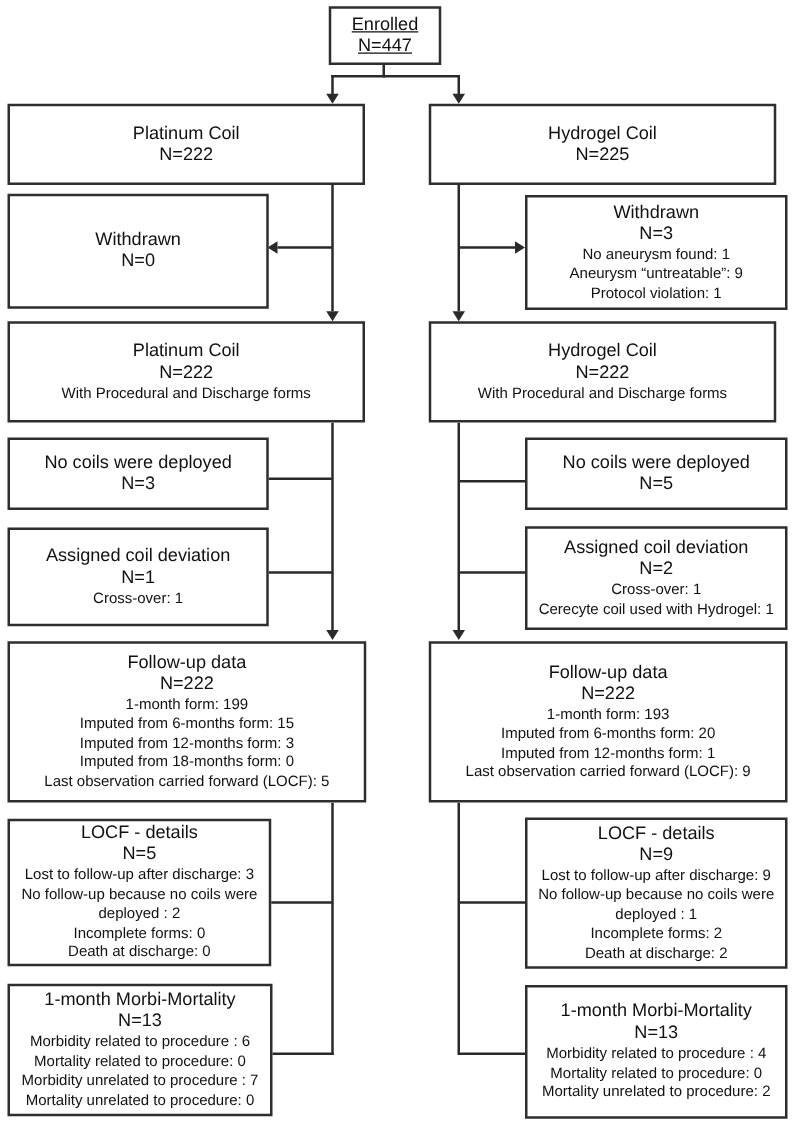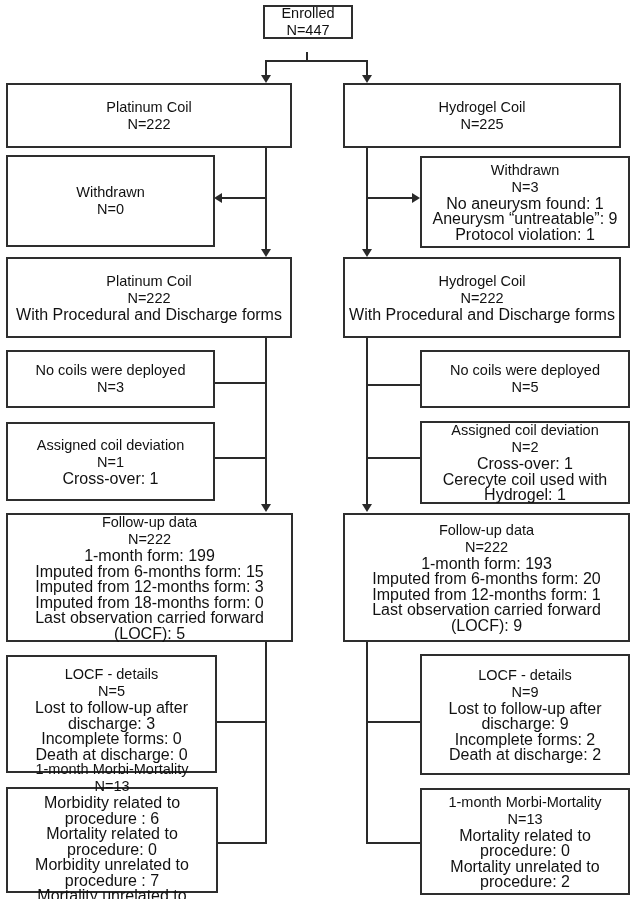--- a/index.html
+++ b/index.html
@@ -7,21 +7,21 @@
     position:relative;width:636px;height:899px;background:#ffffff;
     font-family:"Liberation Sans", sans-serif;color:#111111;overflow:hidden;
   }
   .box{
     position:absolute;box-sizing:border-box;border:2px solid #2e2e2e;background:#ffffff;
     display:flex;flex-direction:column;justify-content:center;align-items:center;
     text-align:center;padding:3px 4px;
   }
   .t{font-size:14.5px;line-height:17px;}
   .n{font-size:14.5px;line-height:17px;}
-  .d{font-size:16px;line-height:15.5px;}
+  .d{font-size:12px;line-height:15.5px;}
   .line{position:absolute;background:#2a2a2a;}
   .ah-down{position:absolute;width:0;height:0;
     border-left:5px solid transparent;border-right:5px solid transparent;border-top:8px solid #2a2a2a;}
   .ah-left{position:absolute;width:0;height:0;
     border-top:5px solid transparent;border-bottom:5px solid transparent;border-right:8px solid #2a2a2a;}
   .ah-right{position:absolute;width:0;height:0;
     border-top:5px solid transparent;border-bottom:5px solid transparent;border-left:8px solid #2a2a2a;}
 </style>
 </head>
 <body>
@@ -52,21 +52,21 @@
   <div class="line" style="left:367px;top:197px;width:46px;height:2px;"></div>
   <div class="ah-right" style="left:412px;top:193px;"></div>
   <div class="line" style="left:366px;top:338px;width:2px;height:167px;"></div>
   <div class="ah-down" style="left:362px;top:504px;"></div>
   <div class="line" style="left:367px;top:384px;width:53px;height:2px;"></div>
   <div class="line" style="left:367px;top:457px;width:53px;height:2px;"></div>
   <div class="line" style="left:366px;top:642px;width:2px;height:202px;"></div>
   <div class="line" style="left:367px;top:721px;width:53px;height:2px;"></div>
   <div class="line" style="left:367px;top:842px;width:53px;height:2px;"></div>
 
-  <div class="box" style="left:263px;top:5px;width:90px;height:34px;">
+  <div class="box" style="left:263px;top:5px;width:90px;height:47px;text-decoration:underline;">
     <div class="t">Enrolled</div>
     <div class="n">N=447</div>
   </div>
 
   <div class="box" style="left:6px;top:83px;width:286px;height:65px;">
     <div class="t">Platinum Coil</div>
     <div class="n">N=222</div>
   </div>
 
   <div class="box" style="left:343px;top:83px;width:278px;height:65px;">
@@ -138,41 +138,44 @@
     <div class="d">1-month form: 193</div>
     <div class="d">Imputed from 6-months form: 20</div>
     <div class="d">Imputed from 12-months form: 1</div>
     <div class="d">Last observation carried forward (LOCF): 9</div>
   </div>
 
   <div class="box" style="left:6px;top:655px;width:211px;height:118px;">
     <div class="t">LOCF - details</div>
     <div class="n">N=5</div>
     <div class="d">Lost to follow-up after discharge: 3</div>
+    <div class="d">No follow-up because no coils were deployed : 2</div>
     <div class="d">Incomplete forms: 0</div>
     <div class="d">Death at discharge: 0</div>
   </div>
 
   <div class="box" style="left:420px;top:654px;width:210px;height:121px;">
     <div class="t">LOCF - details</div>
     <div class="n">N=9</div>
     <div class="d">Lost to follow-up after discharge: 9</div>
+    <div class="d">No follow-up because no coils were deployed : 1</div>
     <div class="d">Incomplete forms: 2</div>
     <div class="d">Death at discharge: 2</div>
   </div>
 
   <div class="box" style="left:6px;top:787px;width:212px;height:106px;">
     <div class="t">1-month Morbi-Mortality</div>
     <div class="n">N=13</div>
     <div class="d">Morbidity related to procedure : 6</div>
     <div class="d">Mortality related to procedure: 0</div>
     <div class="d">Morbidity unrelated to procedure : 7</div>
     <div class="d">Mortality unrelated to procedure: 0</div>
   </div>
 
   <div class="box" style="left:420px;top:788px;width:210px;height:107px;">
     <div class="t">1-month Morbi-Mortality</div>
     <div class="n">N=13</div>
+    <div class="d">Morbidity related to procedure : 4</div>
     <div class="d">Mortality related to procedure: 0</div>
     <div class="d">Mortality unrelated to procedure: 2</div>
   </div>
 
 </div>
 
 </body></html>

